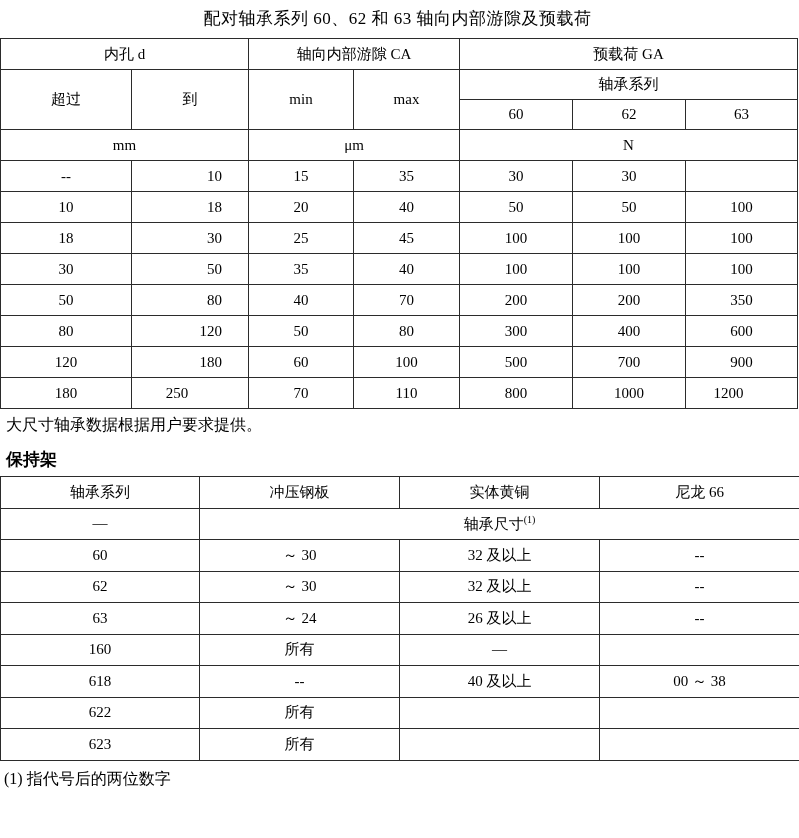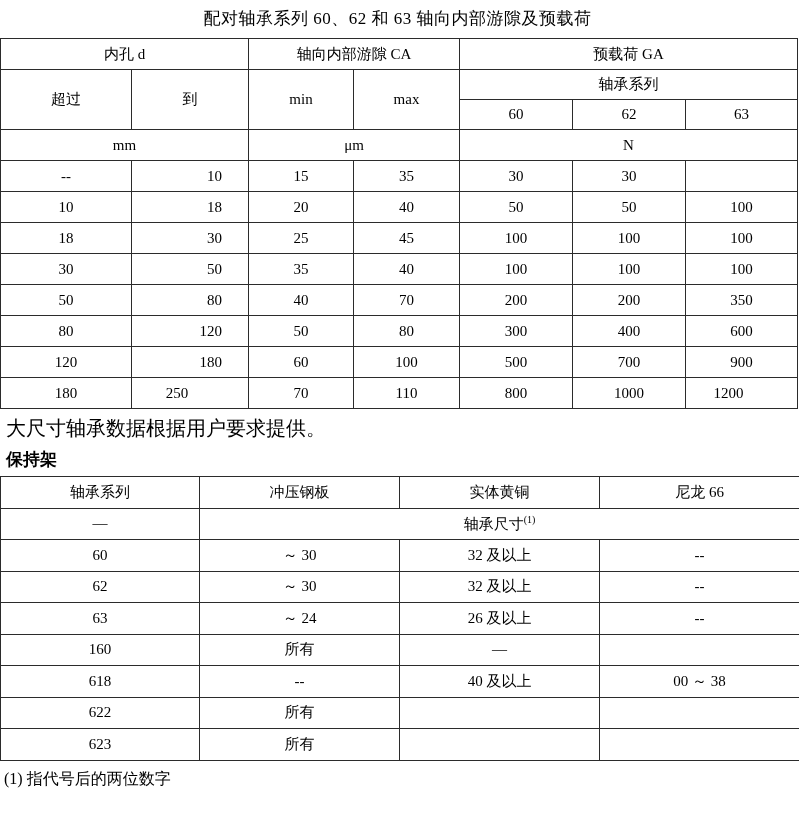--- a/index.html
+++ b/index.html
@@ -39,29 +39,30 @@
     text-align: center;
     padding: 0;
     height: 30px;
     font-family: "Liberation Serif", serif;
   }
   .t1 td, .t1 th { height: 30px; }
   .t1 .hdr-tall { height: 29px; }
   .num { font-size: 15px; }
   .pad-r { padding-right: 26px; }
   .note-line {
-    font-size: 20px;
+    font-size: 16px;
     padding: 6px 0 4px 6px;
     font-family: Liberation Serif, serif;
   }
   .section-head {
     font-size: 17px;
     font-weight: bold;
     padding: 2px 0 5px 6px;
     font-family: "Liberation Serif", serif;
+    margin-top: 6px;
   }
   .footnote {
     font-size: 16px;
     padding: 8px 0 0 4px;
     font-family: "Liberation Serif", serif;
   }
   .sup {
     font-size: 10px;
     vertical-align: super;
   }

